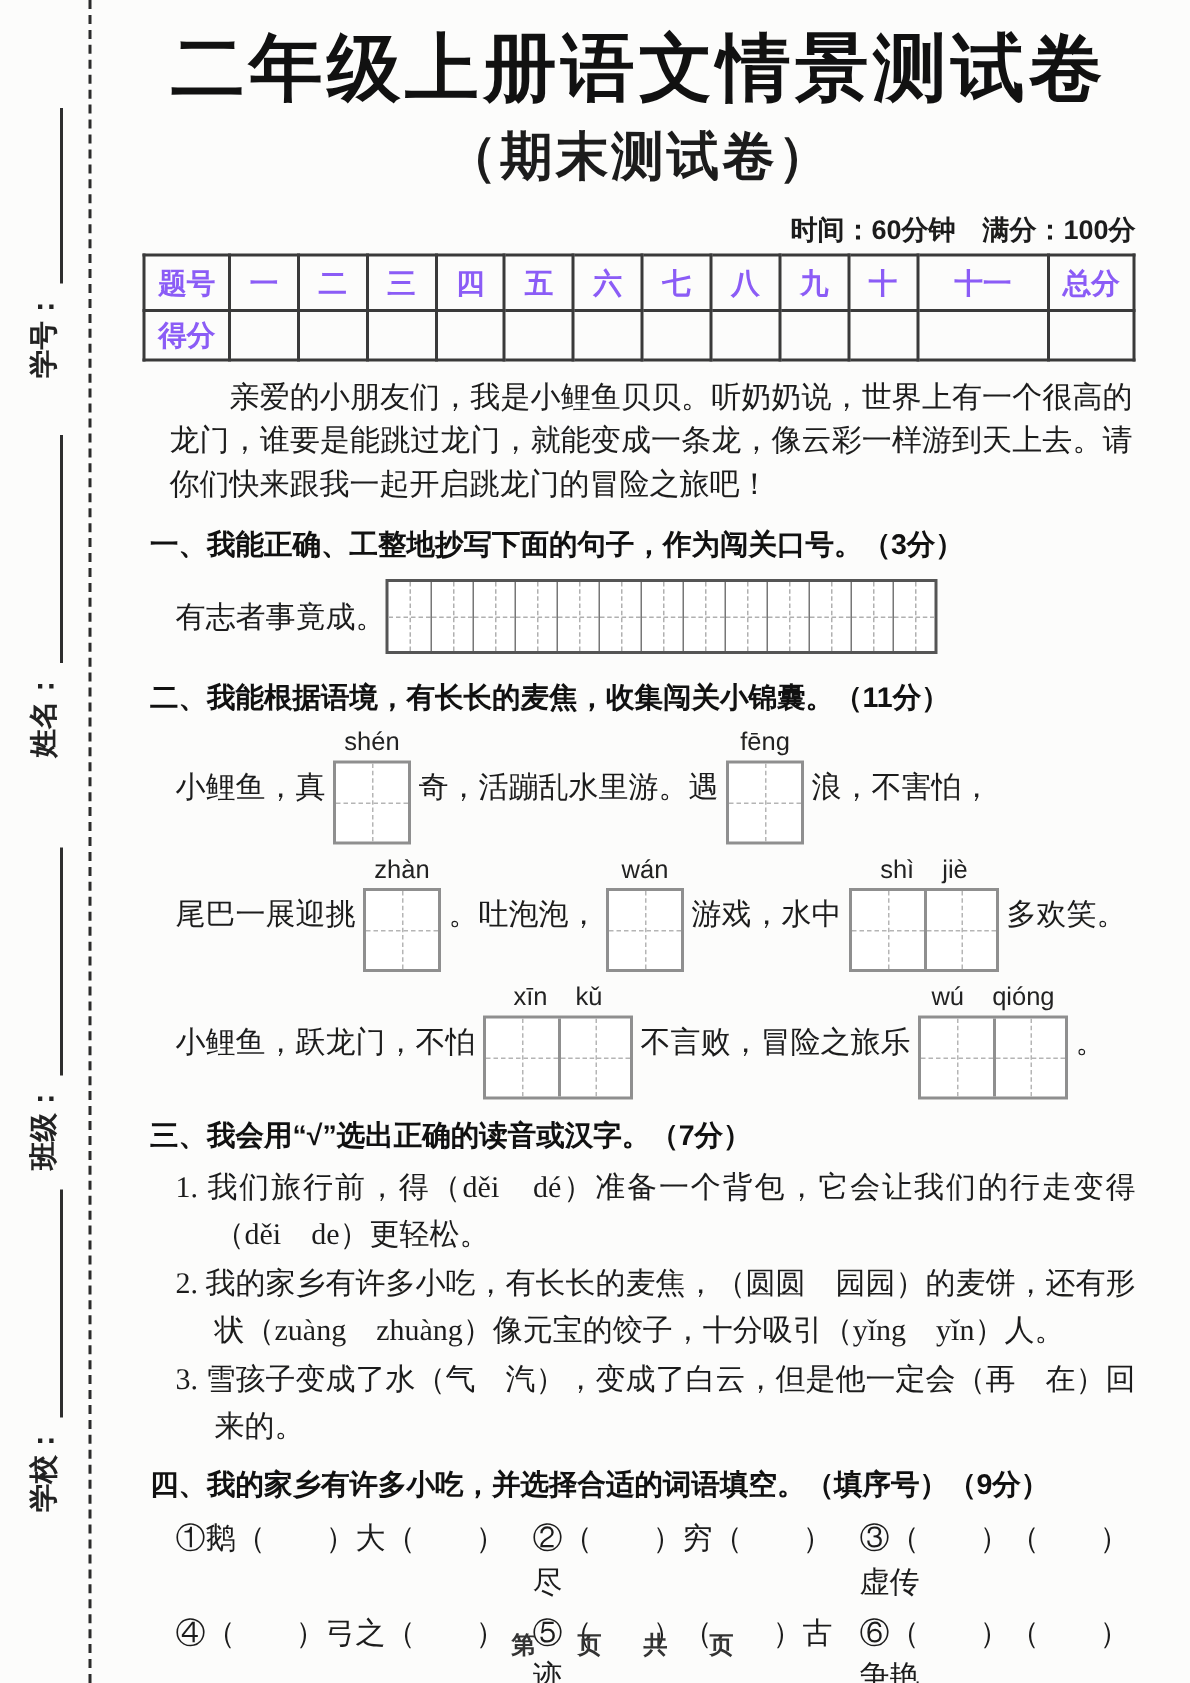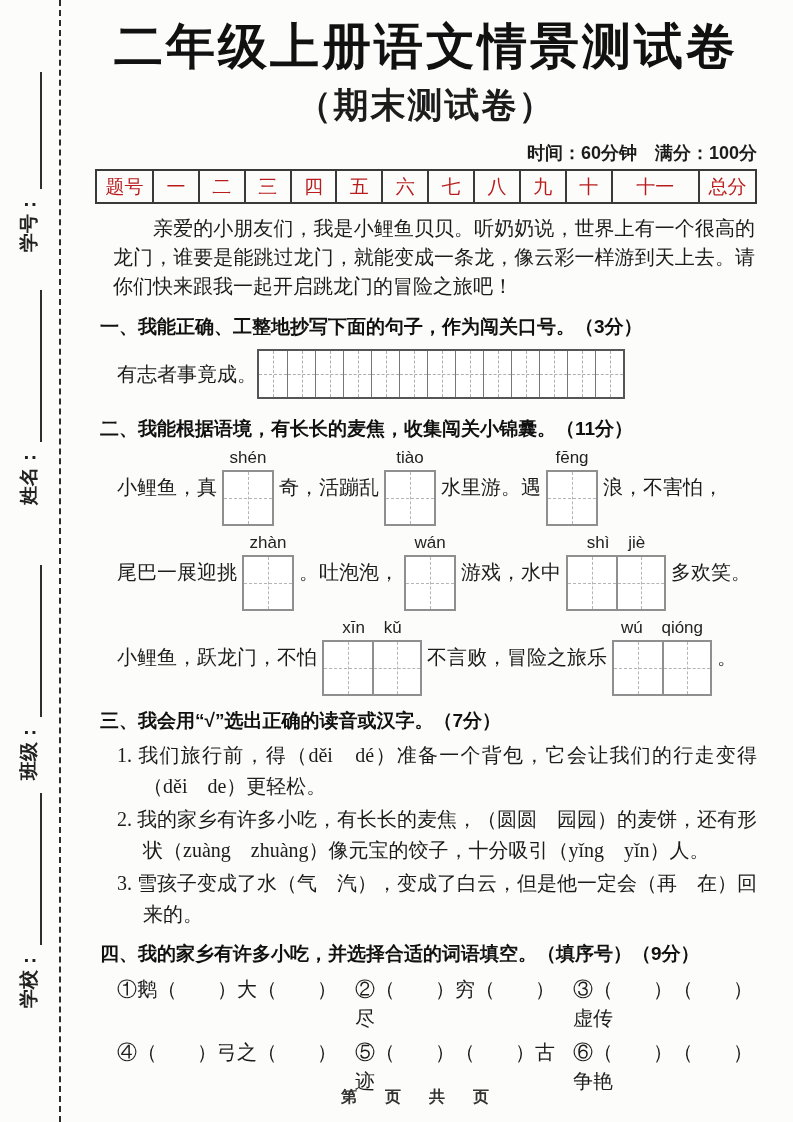--- a/index.html
+++ b/index.html
@@ -48,21 +48,21 @@
     font-family:"Liberation Sans",sans-serif;
     font-weight:700; font-size:18px; line-height:22px;
   }
 
   table.score {
     margin-top:5px; width:100%; border-collapse:collapse;
     font-family:"Liberation Sans",sans-serif;
   }
   table.score td {
     border:2px solid #3a3a3a; text-align:center;
-    font-size:19px; font-weight:400; color:#b91c1c;
+    font-size:19px; font-weight:700; color:#8b5cf6;
   }
   table.score tr:first-child td { height:37px; }
   table.score tr:last-child td  { height:33px; }
   table.score td.wide { width:57px; }
 
   .intro {
     margin:10px 2px 0 18px;
     font-size:20px; line-height:29px;
     text-indent:2em; text-align:justify;
   }
@@ -171,20 +171,35 @@
           <td>四</td>
           <td>五</td>
           <td>六</td>
           <td>七</td>
           <td>八</td>
           <td>九</td>
           <td>十</td>
           <td>十一</td>
           <td class="wide">总分</td>
         </tr>
+        <tr>
+          <td class="wide">得分</td>
+          <td></td>
+          <td></td>
+          <td></td>
+          <td></td>
+          <td></td>
+          <td></td>
+          <td></td>
+          <td></td>
+          <td></td>
+          <td></td>
+          <td></td>
+          <td></td>
+        </tr>
       </tbody>
     </table>
 
   <p class="intro">亲爱的小朋友们，我是小鲤鱼贝贝。听奶奶说，世界上有一个很高的龙门，谁要是能跳过龙门，就能变成一条龙，像云彩一样游到天上去。请你们快来跟我一起开启跳龙门的冒险之旅吧！</p>
 
   <div class="sec-head">一、我能正确、工整地抄写下面的句子，作为闯关口号。（3分）</div>
   <div class="s1-row">
     <span class="s1-sentence">有志者事竟成。</span>
     <div class="wg">
         <div class="wg-cell"></div>
@@ -207,26 +222,20 @@
   <div class="p-rows">
       <div class="p-row">
         <span class="p-text">小鲤鱼，真</span>
         <div class="p-wrap">
           <div class="pinyin">shén</div>
           <div class="p-box">
             <div class="p-cell"></div>
           </div>
         </div>
         <span class="p-text">奇，活蹦乱</span>
-        <div class="p-wrap">
-          <div class="pinyin">tiào</div>
-          <div class="p-box">
-            <div class="p-cell"></div>
-          </div>
-        </div>
         <span class="p-text">水里游。遇</span>
         <div class="p-wrap">
           <div class="pinyin">fēng</div>
           <div class="p-box">
             <div class="p-cell"></div>
           </div>
         </div>
         <span class="p-text">浪，不害怕，</span>
       </div>
       <div class="p-row">

